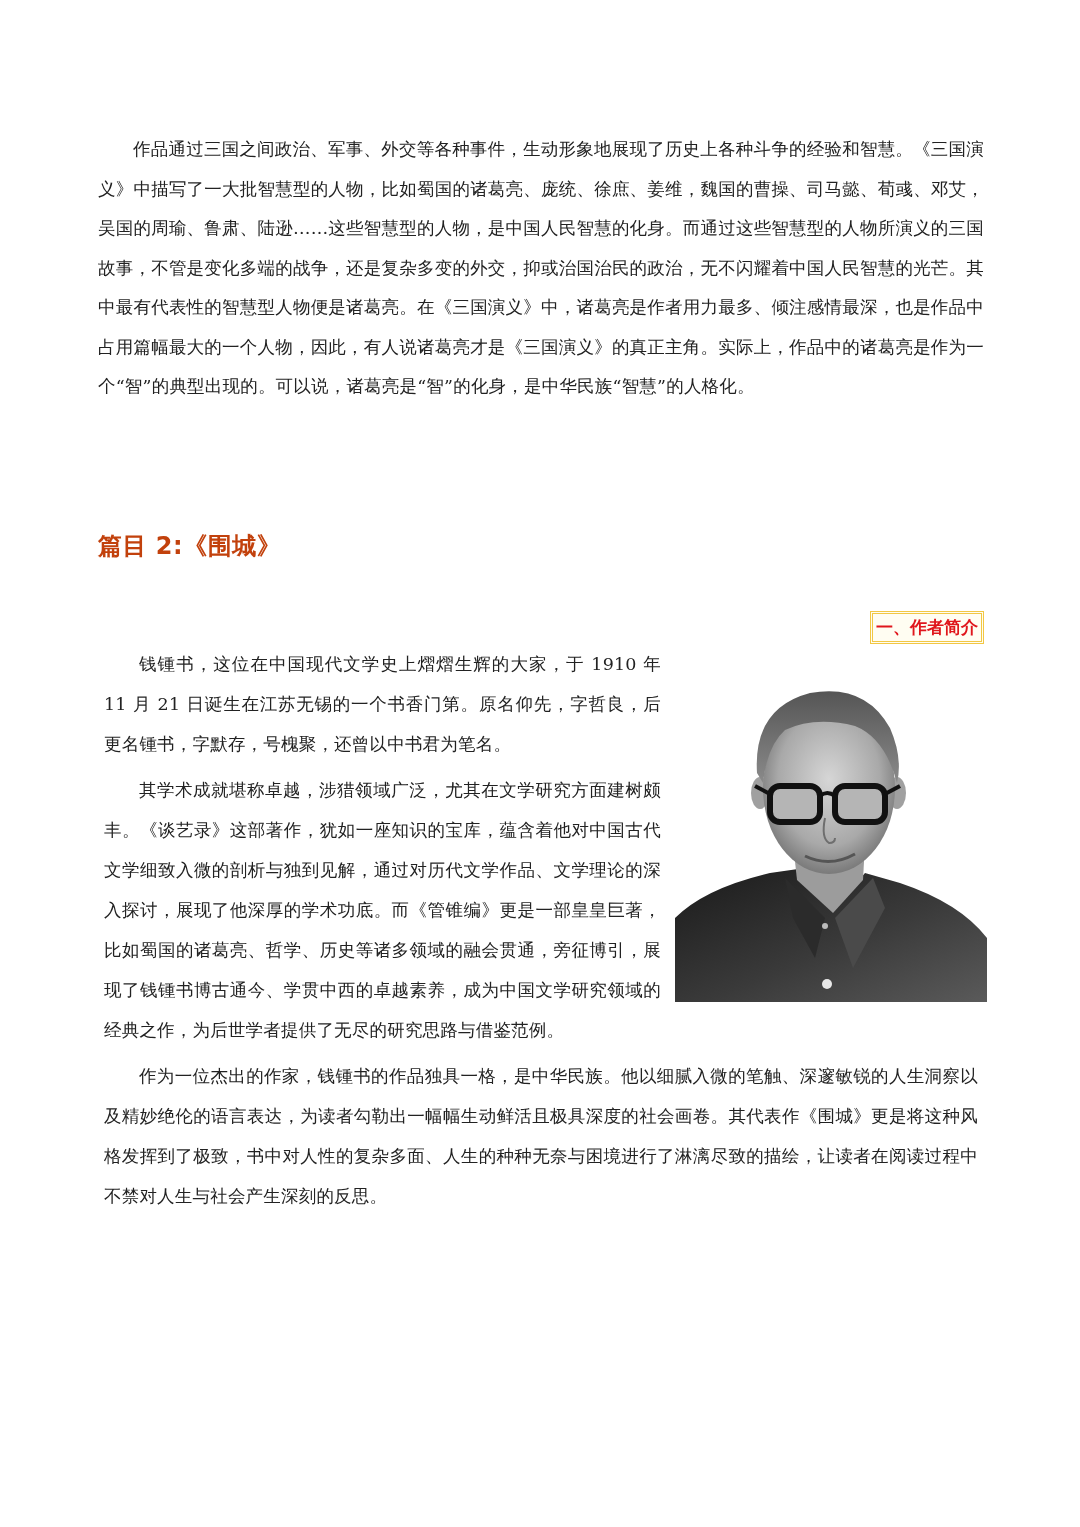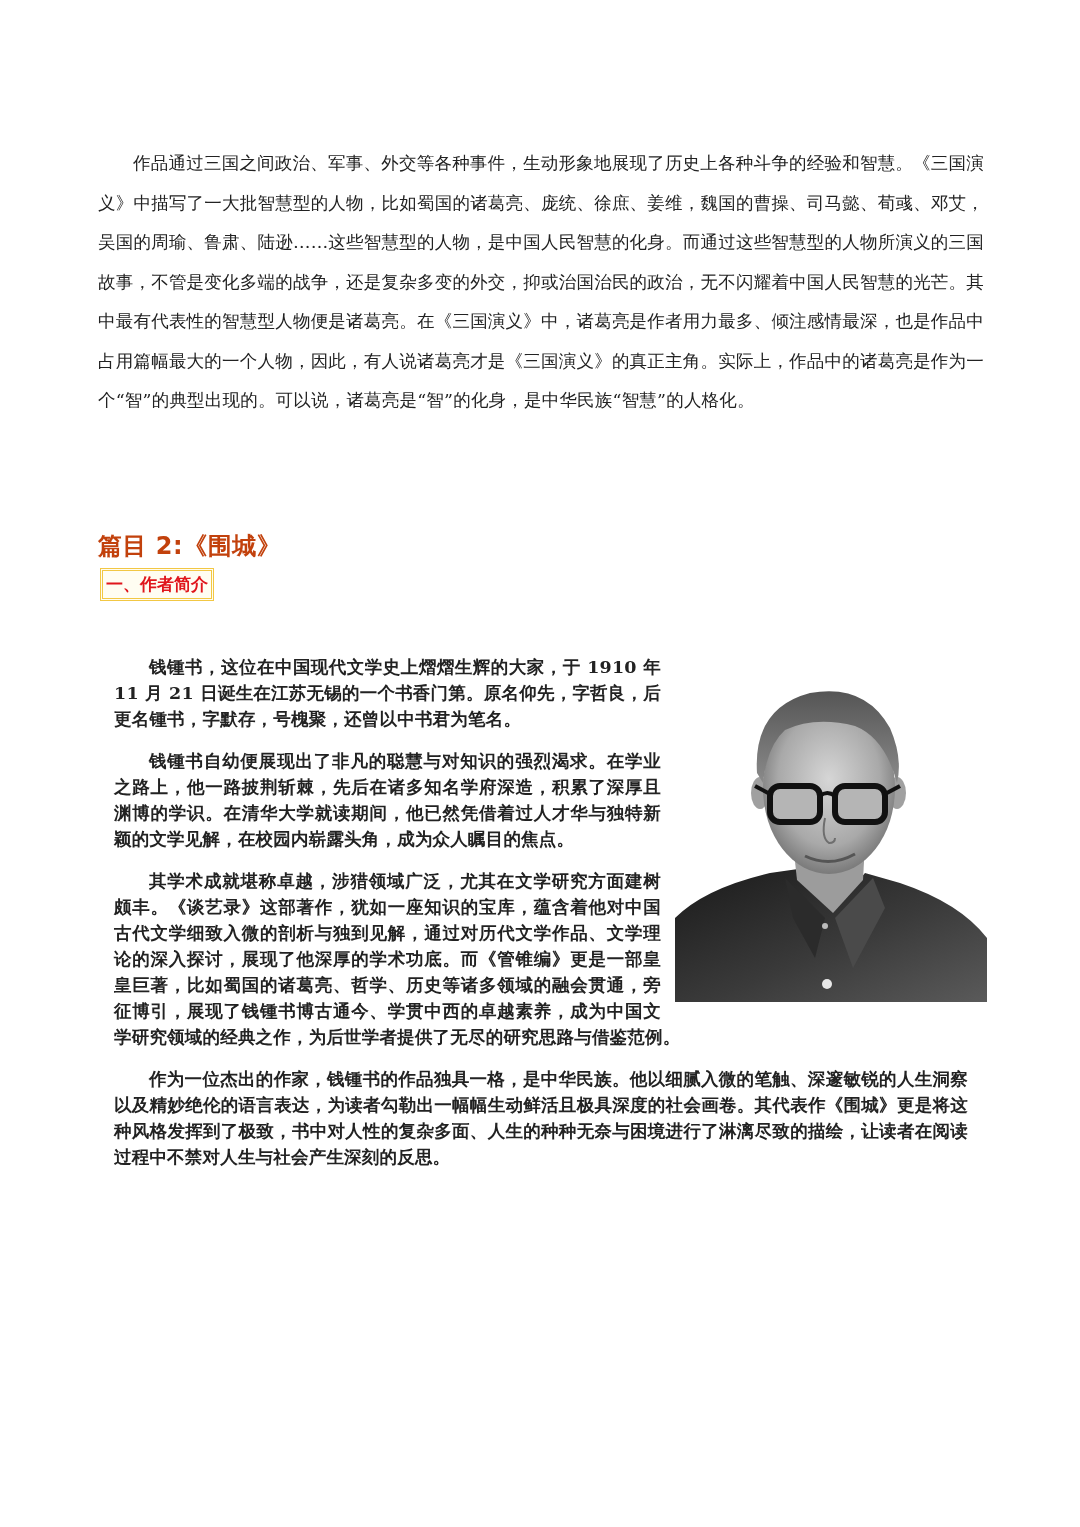--- a/index.html
+++ b/index.html
@@ -24,41 +24,41 @@
     .para {
       font-size: 17.5px;
       line-height: 39.5px;
       margin: 0;
       text-align: justify;
       text-indent: 2em;
       letter-spacing: 0.2px;
     }
     .p1 {
       position: absolute;
-      top: 144px;
+      top: 130px;
       left: 0;
       width: 886px;
     }
     .section-title {
       position: absolute;
       top: 530px;
       left: 0;
       font-family: "DejaVu Sans", "Liberation Sans", sans-serif;
       font-weight: bold;
       font-size: 24px;
       color: #c2410c;
       margin: 0;
       letter-spacing: 0.5px;
     }
     .subhead-wrap {
       position: absolute;
-      top: 568px;
+      top: 611px;
       left: 0;
       width: 886px;
-      text-align: left;
+      text-align: right;
     }
     .subhead {
       display: inline-block;
       border: 3px double #f2c744;
       background: #fffdf2;
       padding: 1px 3px;
       font-family: "DejaVu Sans", "Liberation Sans", sans-serif;
       font-size: 17px;
       font-weight: bold;
       color: #e0161c;
@@ -76,26 +76,25 @@
       width: 312px;
       height: 334px;
       margin: 30px -3px 4px 14px;
       position: relative;
       background: #ffffff;
       overflow: hidden;
     }
     .photo svg { display: block; }
     .bio-para {
       font-size: 17.5px;
-      line-height: 26px;
-      margin: 16px;
+      line-height: 40px;
+      margin: 6px;
       text-align: justify;
       text-indent: 2em;
       letter-spacing: 0.2px;
-      font-weight: bold;
     }
   </style>
 </head>
 <body>
 
 <div class="page">
 
   <p class="para p1">作品通过三国之间政治、军事、外交等各种事件，生动形象地展现了历史上各种斗争的经验和智慧。《三国演义》中描写了一大批智慧型的人物，比如蜀国的诸葛亮、庞统、徐庶、姜维，魏国的曹操、司马懿、荀彧、邓艾，吴国的周瑜、鲁肃、陆逊……这些智慧型的人物，是中国人民智慧的化身。而通过这些智慧型的人物所演义的三国故事，不管是变化多端的战争，还是复杂多变的外交，抑或治国治民的政治，无不闪耀着中国人民智慧的光芒。其中最有代表性的智慧型人物便是诸葛亮。在《三国演义》中，诸葛亮是作者用力最多、倾注感情最深，也是作品中占用篇幅最大的一个人物，因此，有人说诸葛亮才是《三国演义》的真正主角。实际上，作品中的诸葛亮是作为一个“智”的典型出现的。可以说，诸葛亮是“智”的化身，是中华民族“智慧”的人格化。</p>
 
   <h2 class="section-title">篇目 2:《围城》</h2>
@@ -146,18 +145,17 @@
         <path d="M145 128 Q152 122 160 128" stroke="#111" stroke-width="4" fill="none"></path>
         <path d="M95 126 L80 118" stroke="#111" stroke-width="4"></path>
         <path d="M210 126 L225 118" stroke="#111" stroke-width="4"></path>
 
         <path d="M150 150 Q146 170 154 175 Q160 175 160 170" stroke="#6e6e6e" stroke-width="2" fill="none"></path>
         <path d="M130 188 Q155 200 180 186" stroke="#555" stroke-width="3" fill="none"></path>
       </svg>
     </div>
 
     <p class="bio-para">钱锺书，这位在中国现代文学史上熠熠生辉的大家，于 1910 年 11 月 21 日诞生在江苏无锡的一个书香门第。原名仰先，字哲良，后更名锺书，字默存，号槐聚，还曾以中书君为笔名。</p>
-    <p class="bio-para">钱锺书自幼便展现出了非凡的聪慧与对知识的强烈渴求。在学业之路上，他一路披荆斩棘，先后在诸多知名学府深造，积累了深厚且渊博的学识。在清华大学就读期间，他已然凭借着过人才华与独特新颖的文学见解，在校园内崭露头角，成为众人瞩目的焦点。</p>
     <p class="bio-para">其学术成就堪称卓越，涉猎领域广泛，尤其在文学研究方面建树颇丰。《谈艺录》这部著作，犹如一座知识的宝库，蕴含着他对中国古代文学细致入微的剖析与独到见解，通过对历代文学作品、文学理论的深入探讨，展现了他深厚的学术功底。而《管锥编》更是一部皇皇巨著，比如蜀国的诸葛亮、哲学、历史等诸多领域的融会贯通，旁征博引，展现了钱锺书博古通今、学贯中西的卓越素养，成为中国文学研究领域的经典之作，为后世学者提供了无尽的研究思路与借鉴范例。</p>
     <p class="bio-para">作为一位杰出的作家，钱锺书的作品独具一格，是中华民族。他以细腻入微的笔触、深邃敏锐的人生洞察以及精妙绝伦的语言表达，为读者勾勒出一幅幅生动鲜活且极具深度的社会画卷。其代表作《围城》更是将这种风格发挥到了极致，书中对人性的复杂多面、人生的种种无奈与困境进行了淋漓尽致的描绘，让读者在阅读过程中不禁对人生与社会产生深刻的反思。</p>
   </div>
 
 </div>
 
 </body></html>

